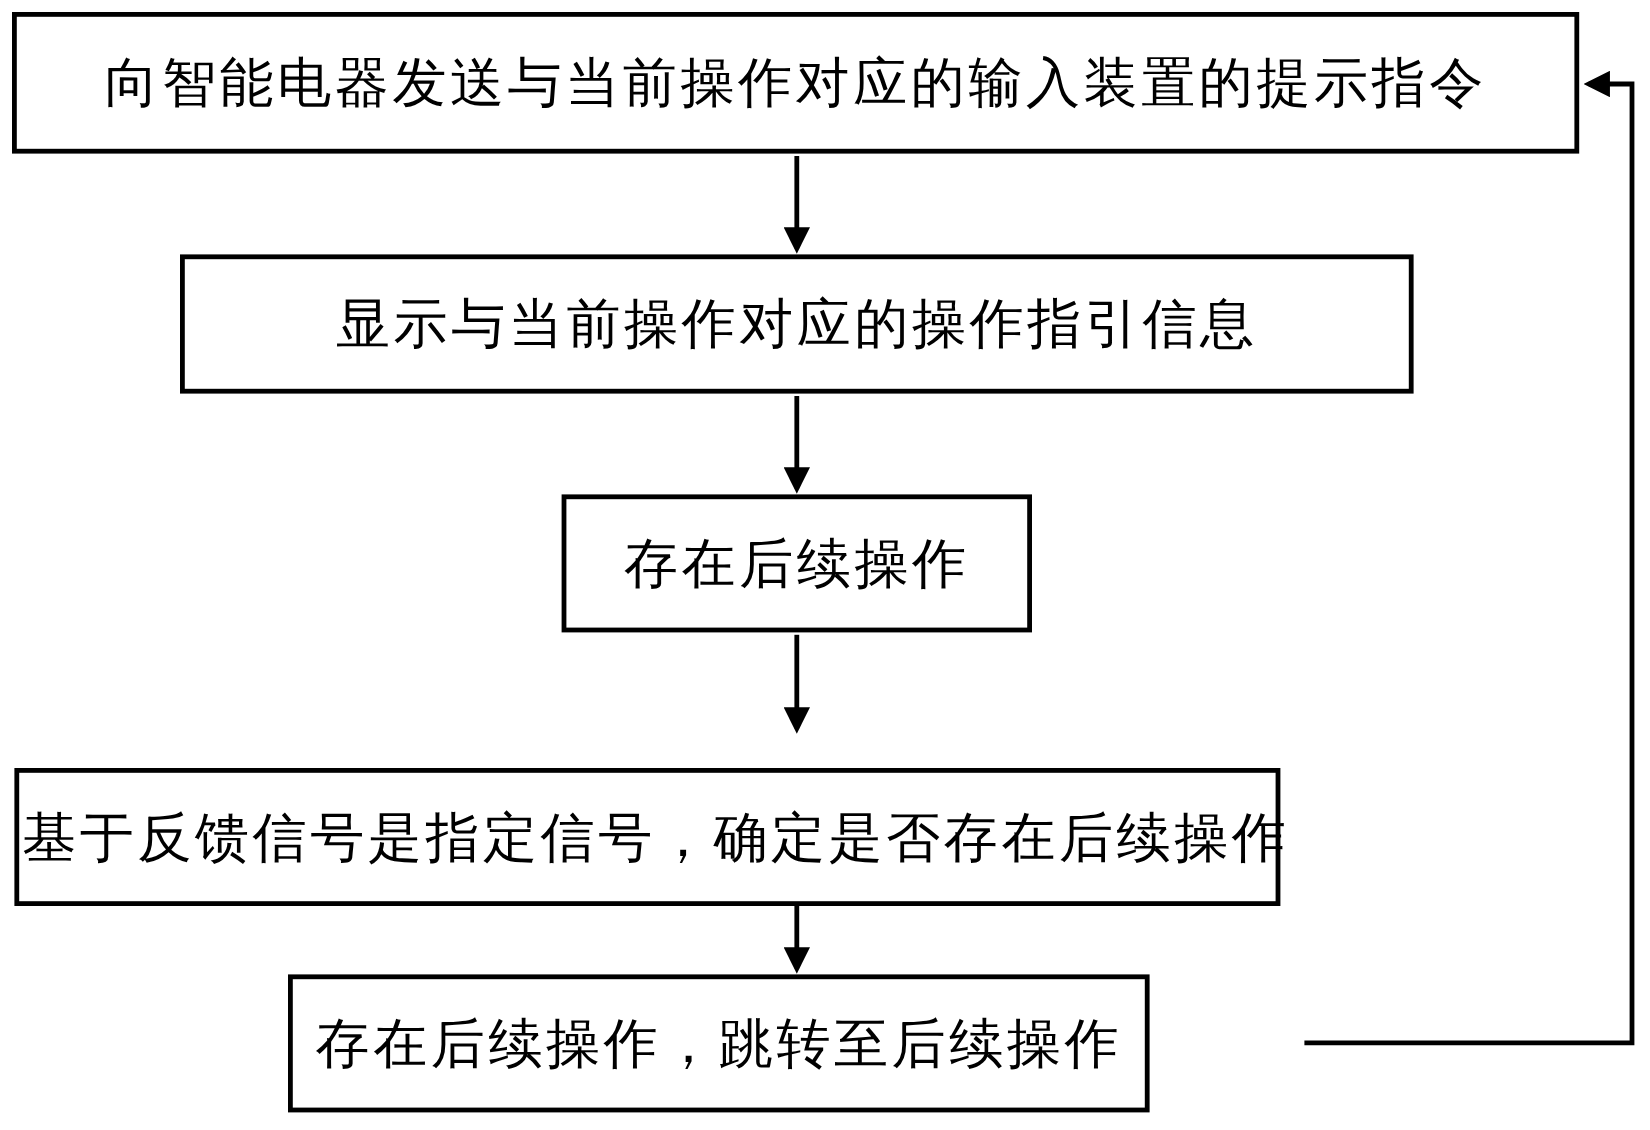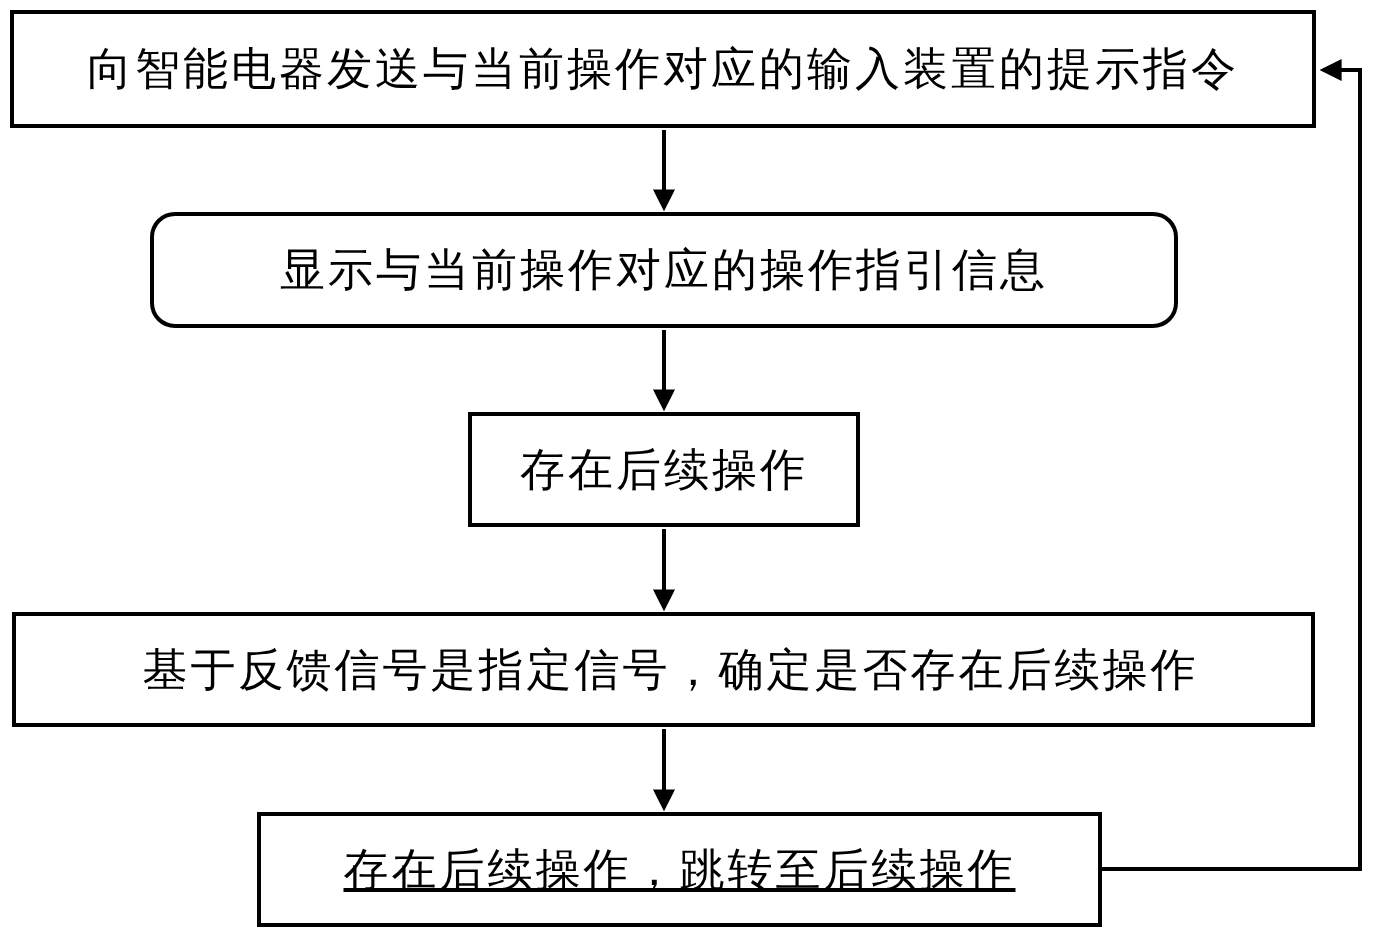--- a/index.html
+++ b/index.html
@@ -31,24 +31,24 @@
     align-items: center;
     justify-content: center;
     text-align: center;
     color: #000000;
     font-size: 45px;
     letter-spacing: 3px;
     line-height: 1.2;
     white-space: nowrap;
   }
   .node-1 { left: 10px;  top: 10px;  width: 1306px; height: 118px; }
-  .node-2 { left: 150px; top: 212px; width: 1028px; height: 116px; border-radius: 25px; }
+  .node-2 { left: 150px; top: 212px; width: 1028px; height: 116px; }
   .node-3 { left: 468px; top: 412px; width: 392px;  height: 115px; }
-  .node-4 { left: 12px;  top: 612px; width: 1303px; height: 115px; padding-left: 14px; }
-  .node-5 { left: 257px; top: 812px; width: 845px;  height: 115px; text-decoration: underline; }
+  .node-4 { left: 12px;  top: 640px; width: 1055px; height: 115px; padding-left: 14px; }
+  .node-5 { left: 240px; top: 812px; width: 718px;  height: 115px; }
 </style>
 </head>
 <body>
 
 <div class="canvas">
 
   <svg class="arrow-layer" width="1375" height="942" viewBox="0 0 1375 942" xmlns="http://www.w3.org/2000/svg">
     <defs>
       <marker id="arrowhead" viewBox="0 0 10 10" refX="8" refY="5" markerWidth="5.5" markerHeight="5.5" orient="auto-start-reverse">
         <path d="M 0 0 L 10 5 L 0 10 z" fill="#000000"></path>

